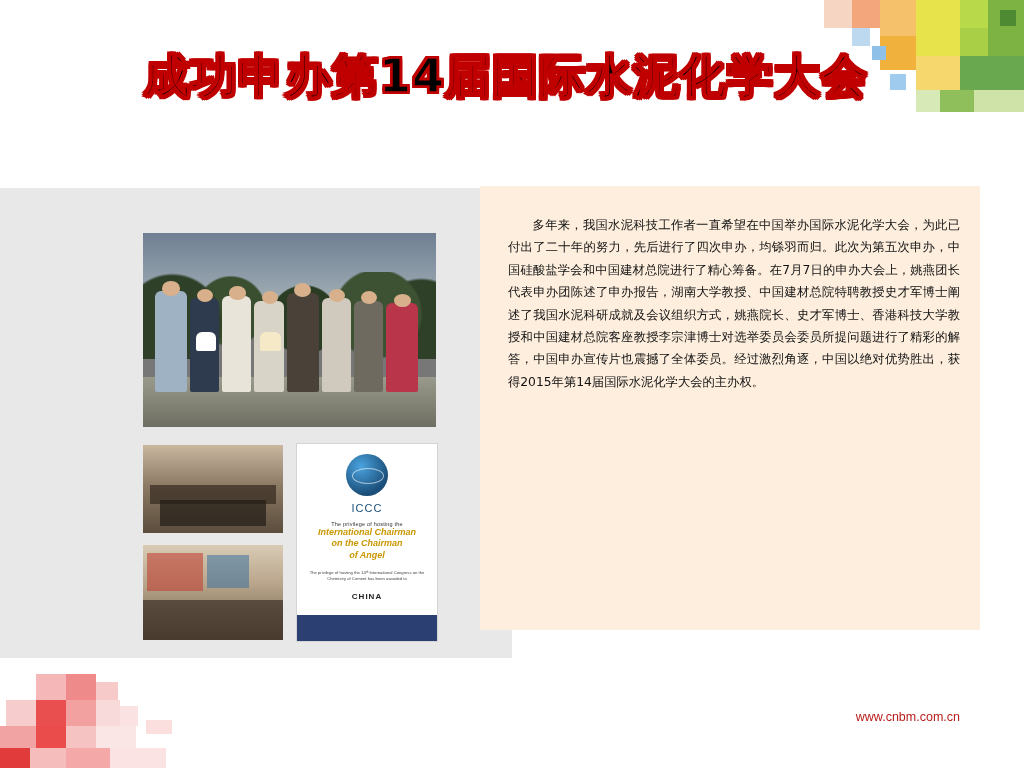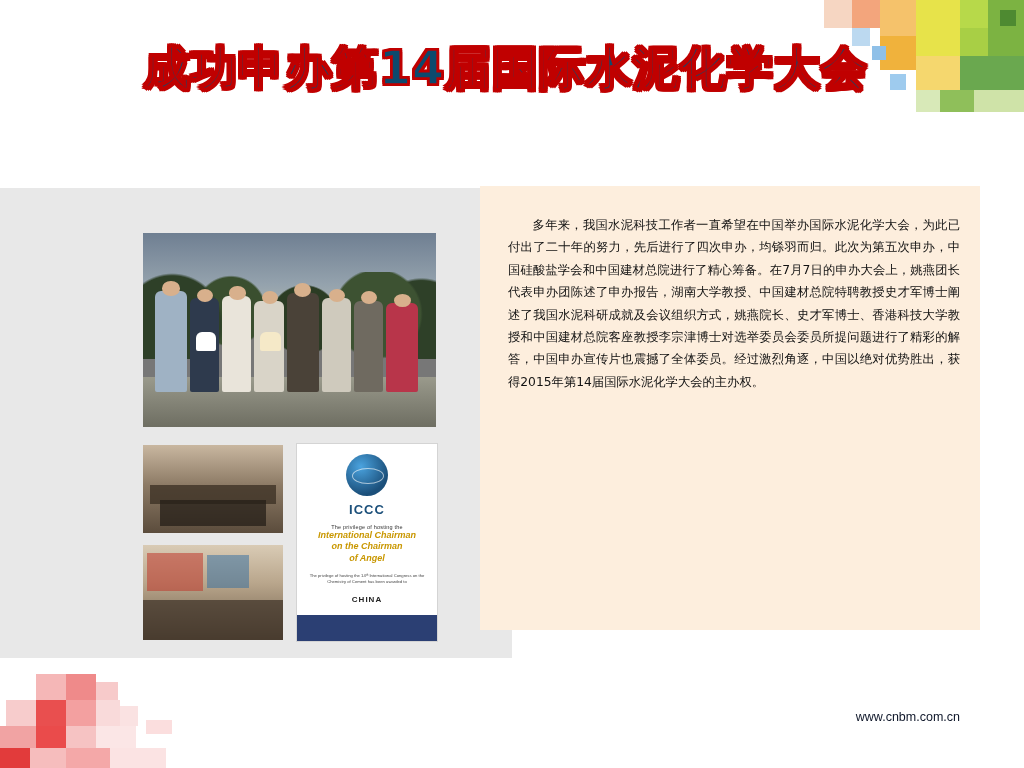--- a/index.html
+++ b/index.html
@@ -35,26 +35,26 @@
   .title-line1 {
     font-family: "DejaVu Sans", "Liberation Sans", sans-serif;
     font-size: 40px;
     font-weight: bold;
     color: #c00000;
     letter-spacing: 2px;
     line-height: 1.1;
     text-shadow: 1px 1px 0 #e8b9b9;
   }
   .title-line2 {
-    margin-top: 0;
+    margin-top: 8px;
     margin-left: 48px;
     font-family: "DejaVu Sans", "Liberation Sans", sans-serif;
     font-size: 46px;
     font-weight: bold;
-    color: #0c4a6e;
+    color: #000000;
     letter-spacing: 1px;
     line-height: 1.15;
     -webkit-text-stroke: 1.5px #c00000;
     text-shadow:
        2px 0 0 #c00000, -2px 0 0 #c00000,
        0 2px 0 #c00000, 0 -2px 0 #c00000,
        2px 2px 0 #c00000, -2px -2px 0 #c00000,
        2px -2px 0 #c00000, -2px 2px 0 #c00000;
   }
 
@@ -141,21 +141,21 @@
     width:42px;height:42px;border-radius:50%;
     background: radial-gradient(circle at 35% 30%, #4aa3df, #1b4f7a 70%);
     display:inline-block; position:relative;
   }
   .cert-globe:after{
     content:""; position:absolute; left:6px; top:14px; width:30px; height:14px;
     border-radius:50%; border:1px solid rgba(255,255,255,.6);
   }
   .cert-iccc {
     font-family:"Liberation Sans", sans-serif;
-    font-size:13px; font-weight:bold; color:#1b4f7a; letter-spacing:1px;
+    font-size:11px; font-weight:normal; color:#1b4f7a; letter-spacing:1px;
     margin-top:2px;
   }
   .cert-t1 { font-size:5.5px; color:#333; text-align:center; margin-top:7px; letter-spacing:.2px;}
   .cert-t2 { font-size:9px; color:#c99700; text-align:center; font-weight:bold; font-style:italic; line-height:1.25;}
   .cert-t3 { font-size:4.2px; color:#444; text-align:center; margin-top:9px; line-height:1.5;}
   .cert-country { font-size:8px; font-weight:bold; color:#222; text-align:center; margin-top:10px; letter-spacing:1px;}
   .cert-sig { font-size:3.8px; color:#555; margin-top:20px; line-height:1.5;}
   .cert-sig-right { float:right; text-align:right; }
   .cert-band { position:absolute; left:0; bottom:0; width:100%; height:26px; background:#2b3f73; }
 
@@ -180,21 +180,21 @@
     text-align: justify;
   }
   .article p { margin: 0 0 2px 0; text-indent: 2em; }
 
   
   .footer-url {
     position: absolute;
     right: 64px;
     bottom: 44px;
     font-size: 12.5px;
-    color: #0f172a;
+    color: #b91c1c;
     font-family: "Liberation Sans", sans-serif;
   }
   .mosaic-bl {
     position: absolute;
     left: 0;
     bottom: 0;
     width: 310px;
     height: 100px;
   }
   .mosaic-bl .cell { position: absolute; }

